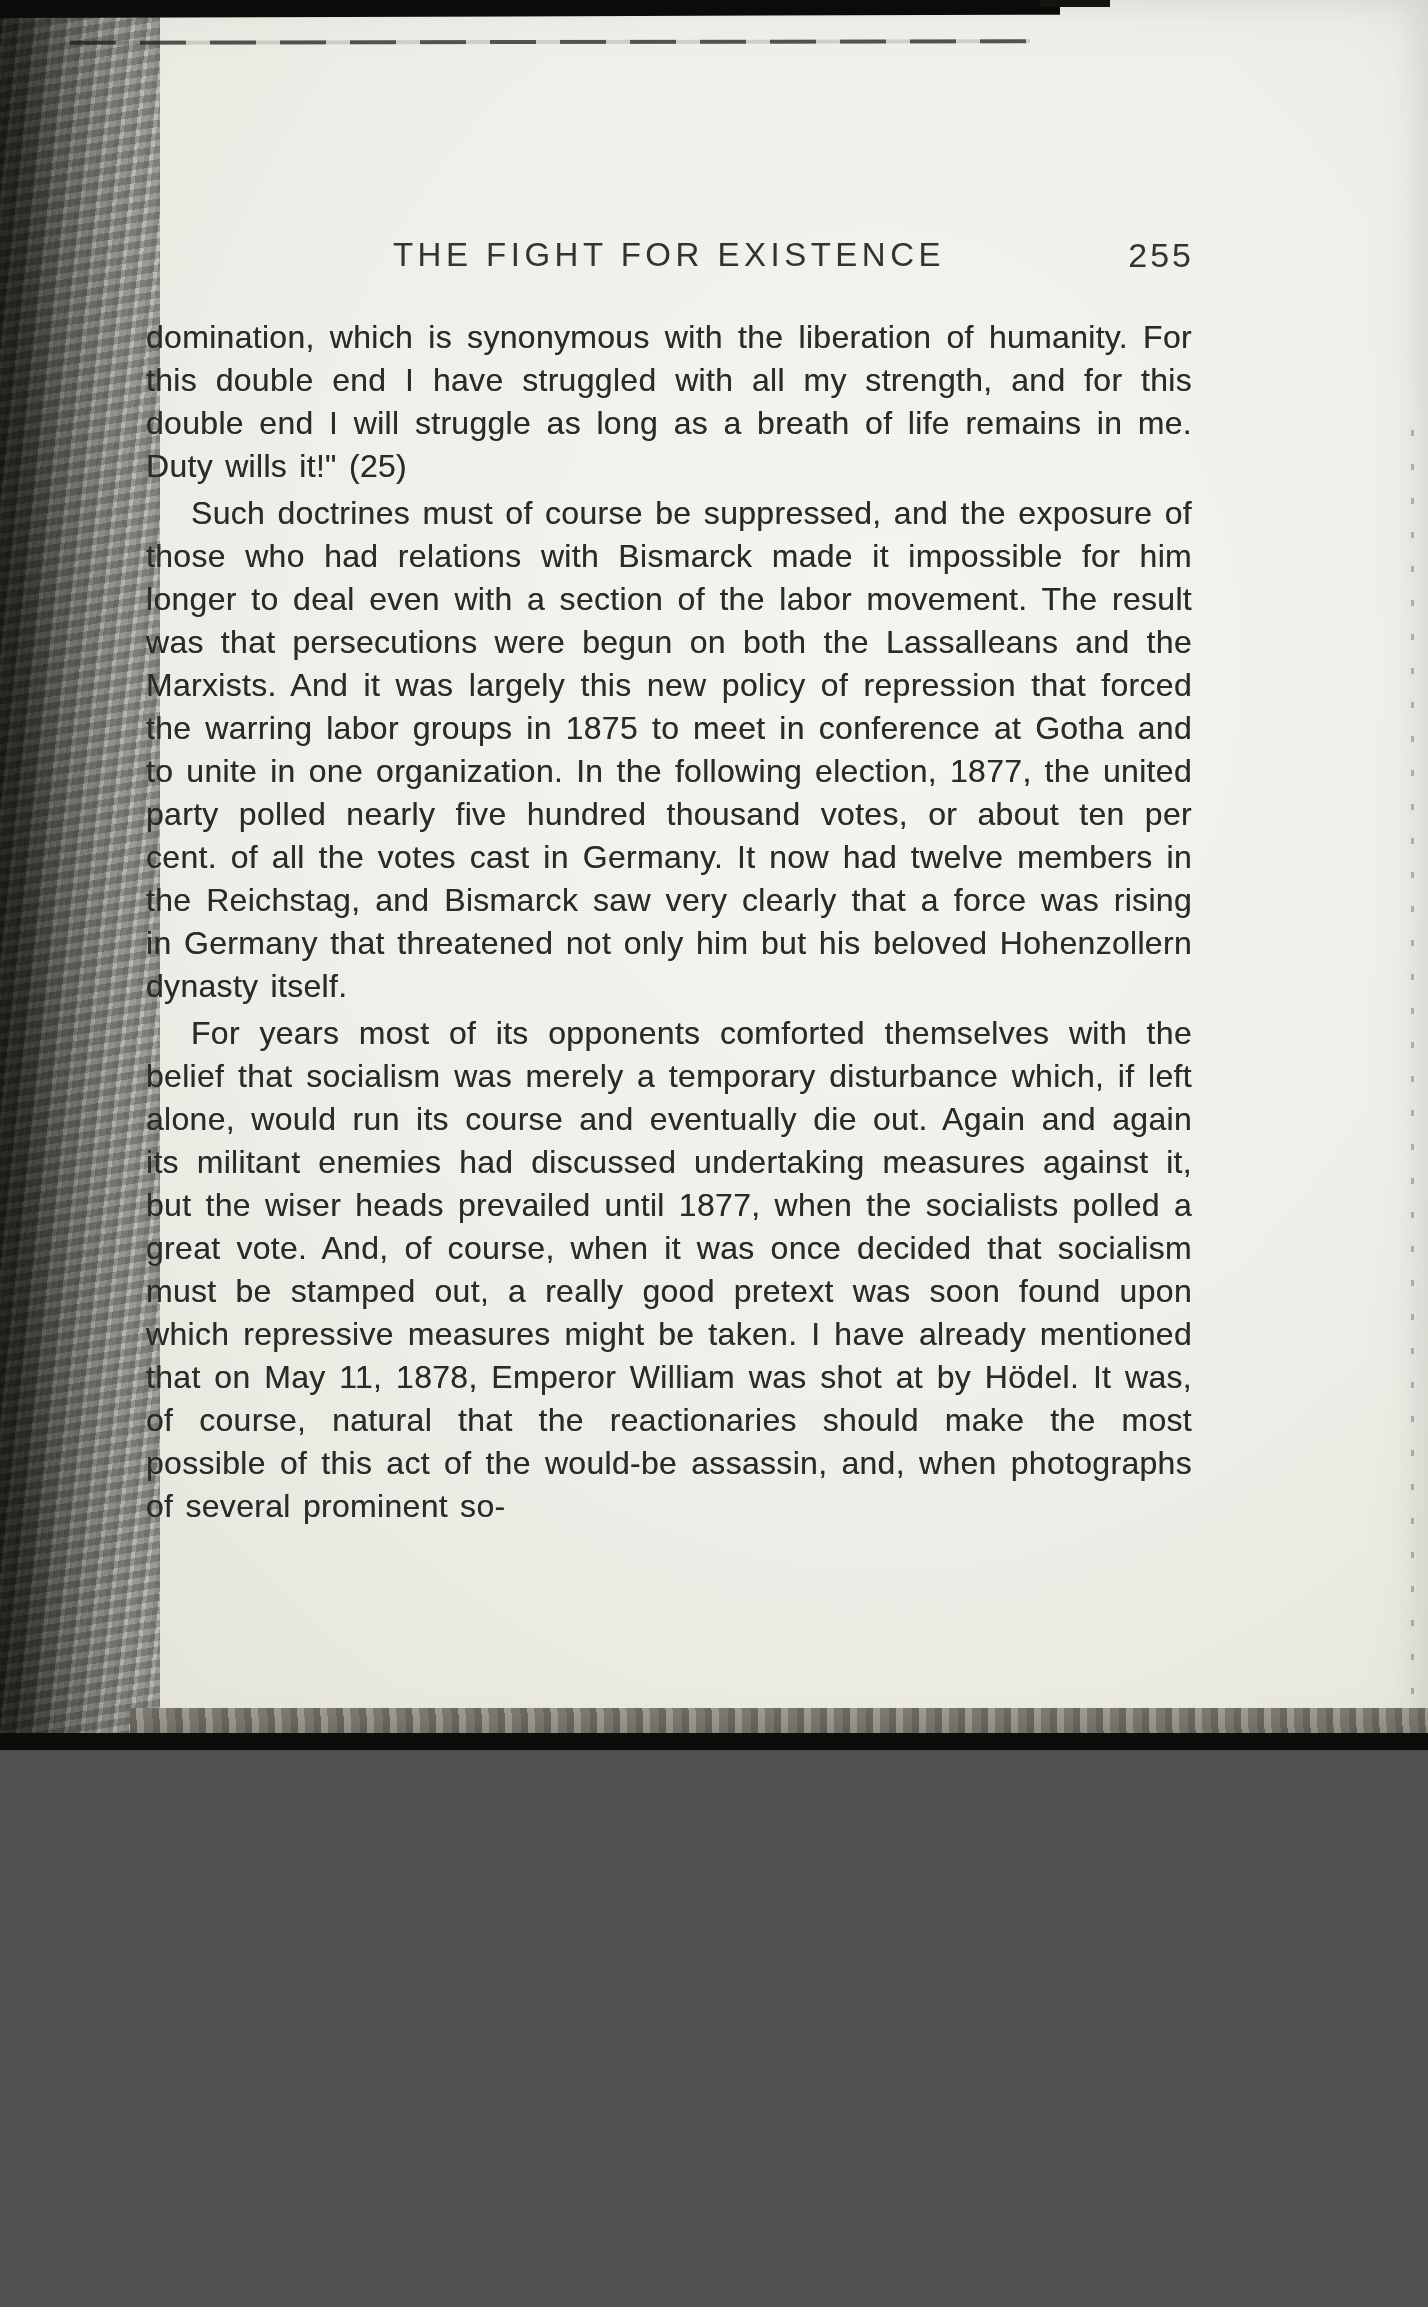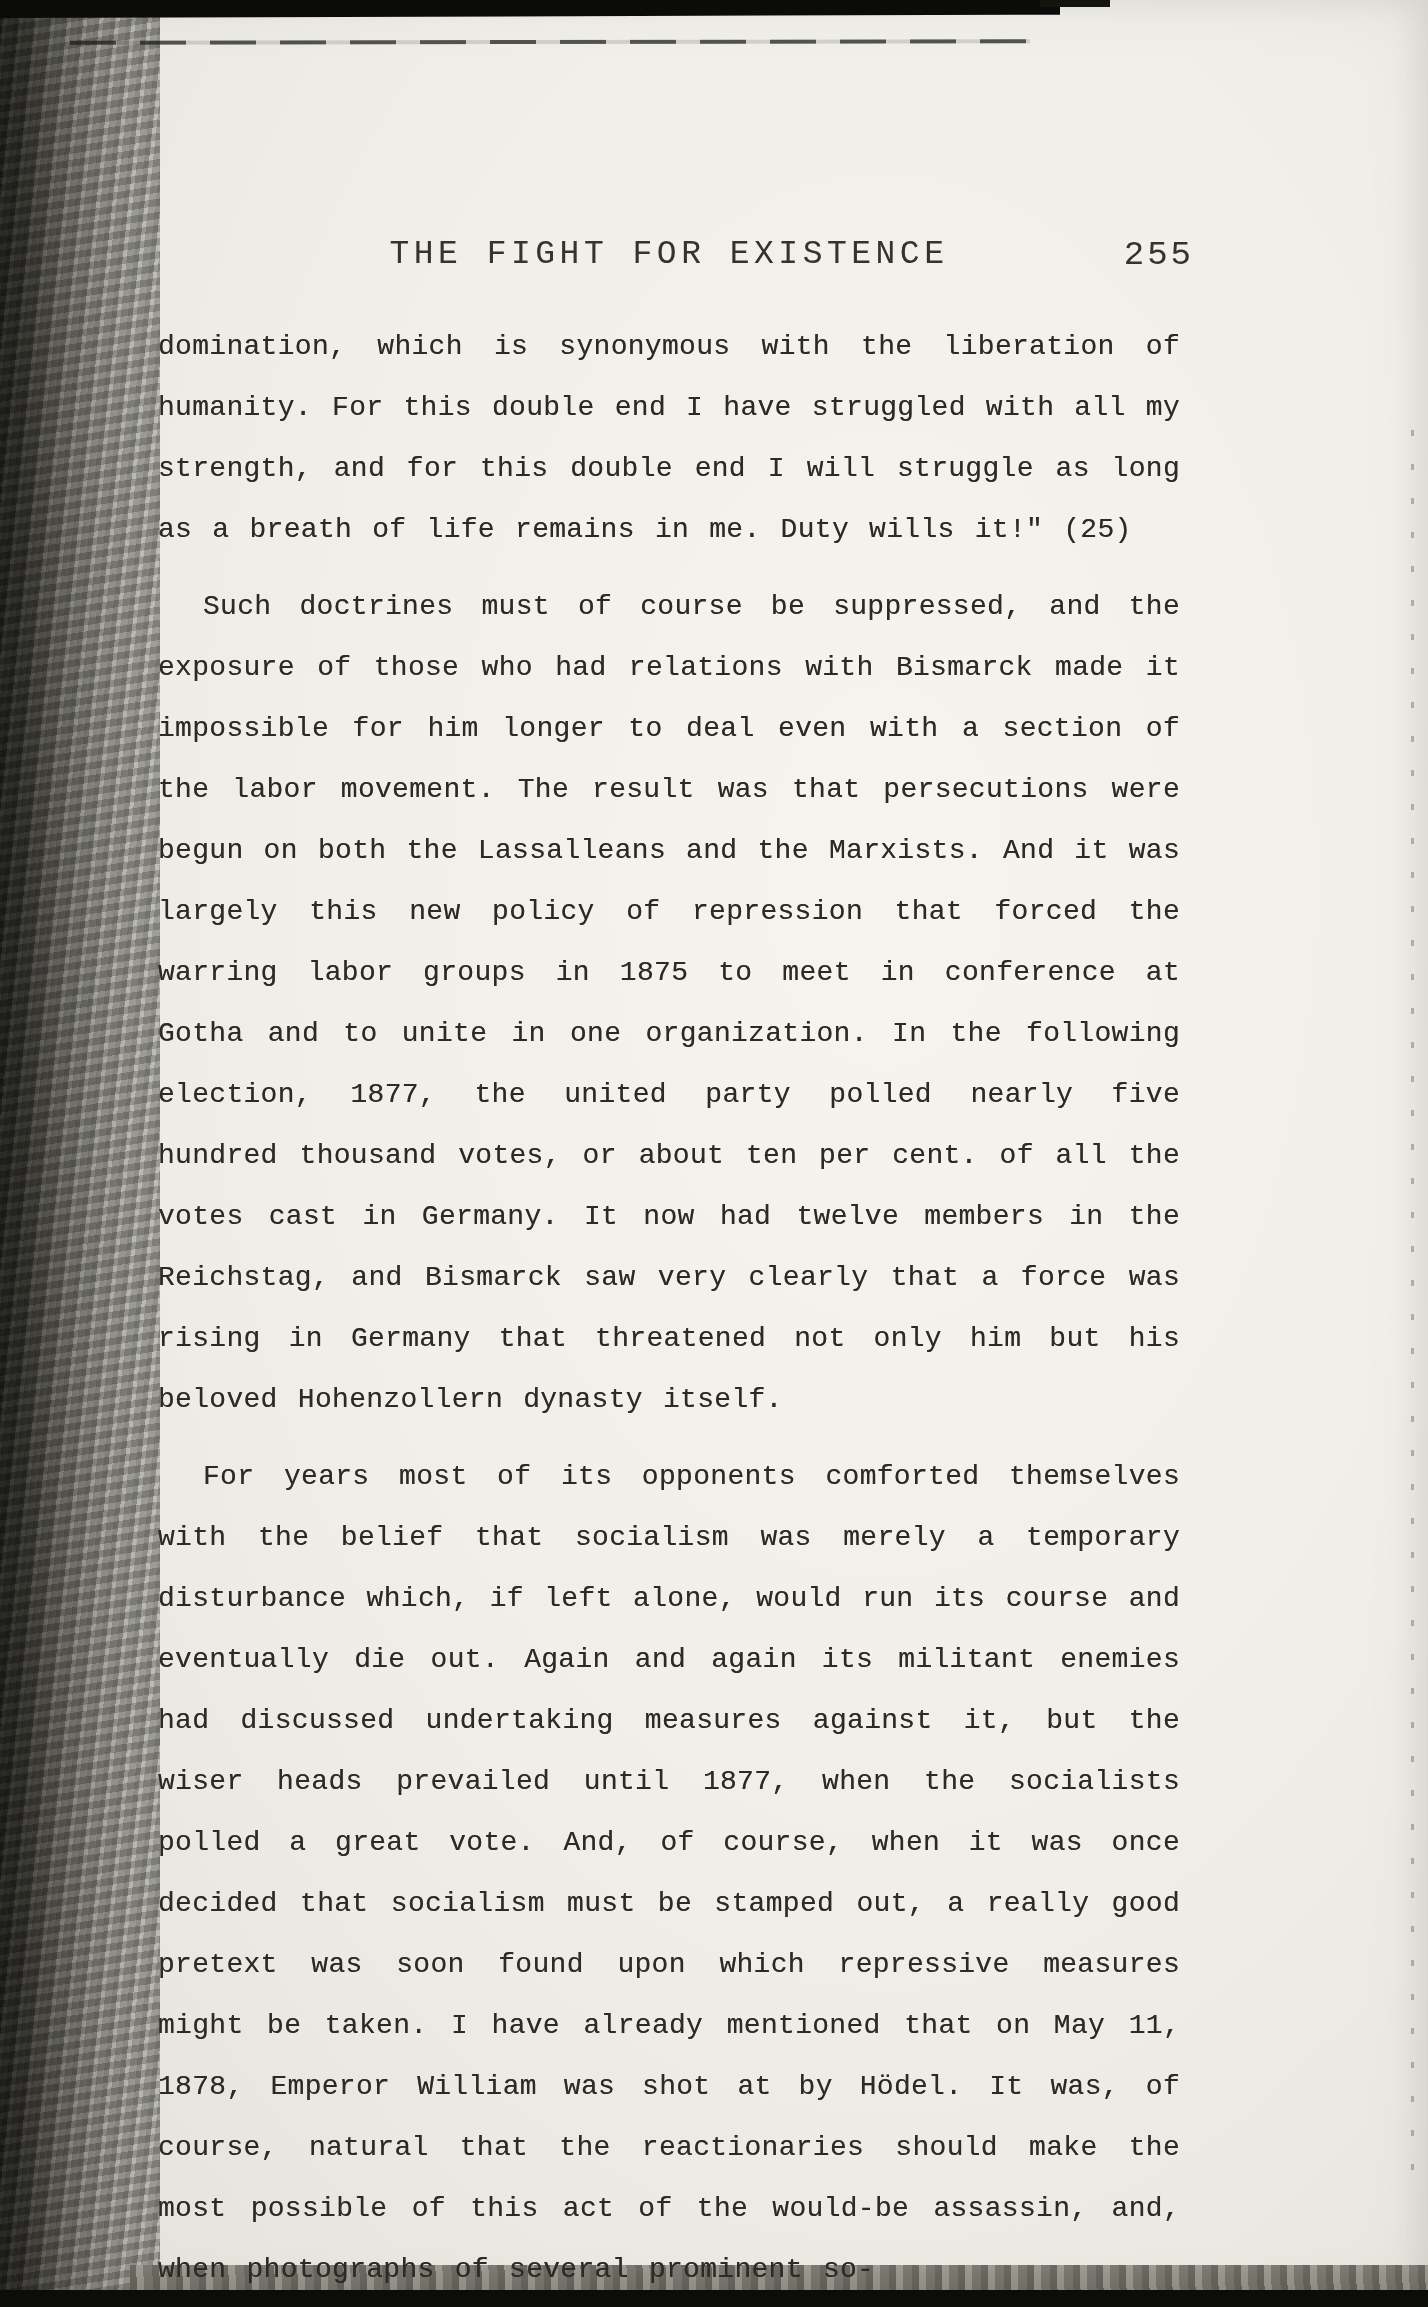--- a/index.html
+++ b/index.html
@@ -3,26 +3,26 @@
 <meta charset="utf-8">
 <style>
   html, body {
     margin: 0;
     padding: 0;
     background: #505050;
   }
   .scan {
     position: relative;
     width: 1428px;
-    height: 2307px;
+    height: 1750px;
     overflow: hidden;
     background:
       radial-gradient(ellipse at 62% 38%, #f5f4ef 0%, #efeee8 50%, #e6e5dd 88%, #dddcd3 100%);
     box-shadow: inset -10px 0 30px rgba(0,0,0,0.07), inset 0 0 80px rgba(0,0,0,0.05);
-    font-family: Liberation Mono, monospace;
+    font-family: Liberation Sans, sans-serif;
   }
 
   
   .binding {
     position: absolute;
     top: 0; left: 0;
     width: 160px; height: 100%;
     background:
       repeating-linear-gradient(96deg,
         rgba(25,25,22,0.38) 0px, rgba(25,25,22,0.38) 5px,
@@ -111,23 +111,23 @@
     position: absolute;
     right: 2px; top: 0;
     font-size: 34px;
     letter-spacing: 3px;
     color: #34332e;
   }
   .bodytext {
     margin-top: 24px;
   }
   .bodytext p {
-    margin: 16px;
-    font-size: 28px;
-    line-height: 61px;
+    margin: 4px;
+    font-size: 32px;
+    line-height: 43px;
     text-align: justify;
     letter-spacing: 0.3px;
     word-spacing: 3px;
     color: #2b2a26;
     text-shadow: 0 0 0.6px rgba(43,42,38,0.55);
   }
   .bodytext p.indent {
     text-indent: 45px;
   }
 </style>

